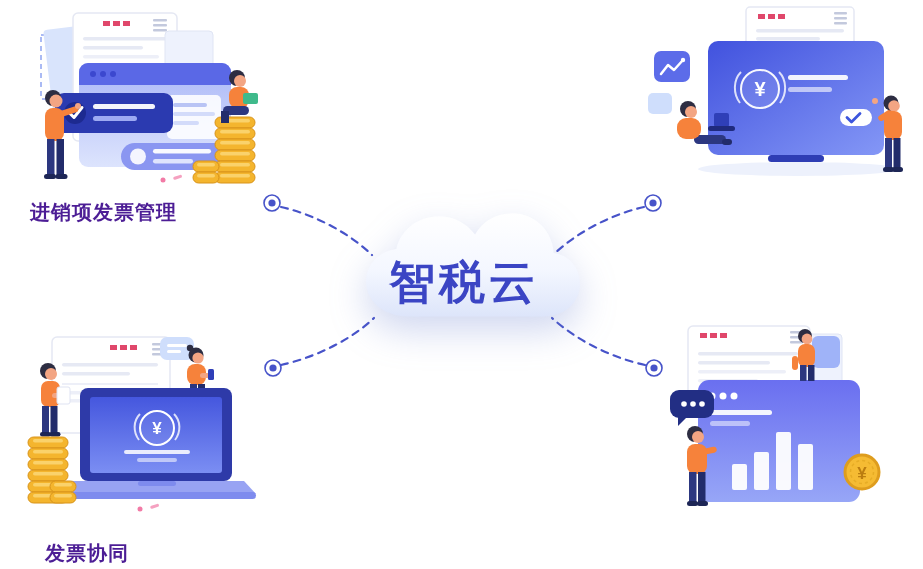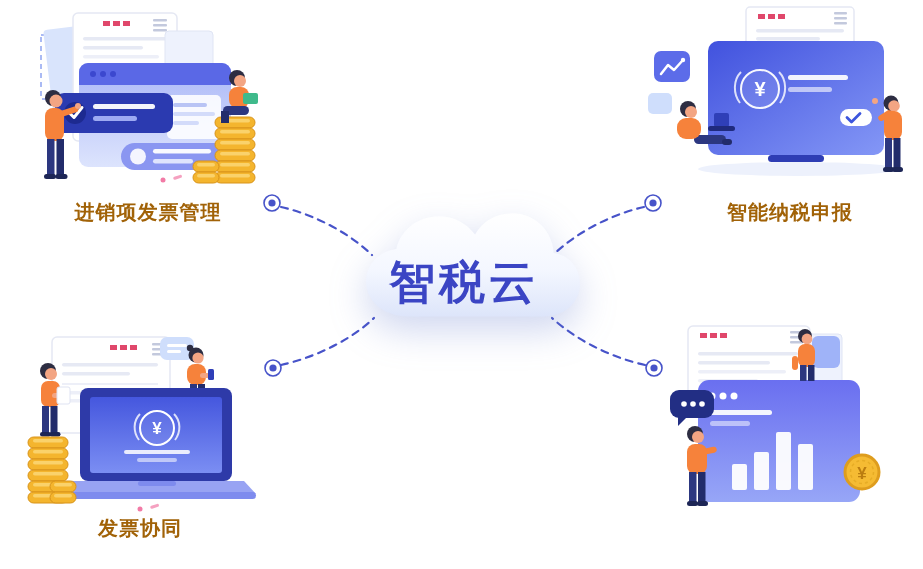--- a/index.html
+++ b/index.html
@@ -6,24 +6,24 @@
   html,body { background:#ffffff; }
   body { font-family:"Liberation Sans","DejaVu Sans",sans-serif; }
   .canvas { position:relative; width:923px; height:569px; background:#ffffff; overflow:hidden; margin:0 auto; }
   .connectors { position:absolute; left:0; top:0; width:923px; height:569px; }
   .quad { position:absolute; }
   .quad svg { width:100%; height:100%; display:block; }
   .quad-tl { left:15px;  top:5px;   width:250px; height:185px; }
   .quad-tr { left:648px; top:3px;   width:260px; height:180px; }
   .quad-bl { left:20px;  top:333px; width:240px; height:185px; }
   .quad-br { left:666px; top:320px; width:230px; height:190px; }
-  .feature-label { position:absolute; text-align:center; font-weight:bold; font-size:20px; color:#a16207; letter-spacing:1px; }
+  .feature-label { position:absolute; text-align:left; font-weight:bold; font-size:20px; color:#4c1d95; letter-spacing:1px; }
   .label-tl { left:30px;  top:199px; width:236px; }
   .label-tr { left:687px; top:199px; width:206px; }
-  .label-bl { left:45px;  top:515px; width:190px; }
+  .label-bl { left:45px;  top:540px; width:190px; }
   .label-br { left:690px; top:521px; width:190px; }
   .cloud-wrap { position:absolute; left:356px; top:206px; width:232px; height:138px; }
   .cloud-svg { position:absolute; left:0; top:0; width:100%; height:100%; filter:drop-shadow(0 14px 18px rgba(99,122,205,.30)); }
   .cloud-title { position:absolute; left:0; right:16px; top:46px; text-align:center; font-size:46px; font-weight:bold; color:#3b45c4; letter-spacing:4px; }
 </style>
 </head>
 <body>
 
 <div class="canvas">
 
@@ -220,21 +220,20 @@
         <circle cx="243" cy="100" r="7.5" fill="#2d2d42"></circle>
         <circle cx="246" cy="103" r="5.8" fill="#f3a583"></circle>
         <rect x="236" y="108" width="18" height="29" rx="8" fill="#f6823b"></rect>
         <rect x="237" y="135" width="7" height="31" fill="#2c3780"></rect>
         <rect x="245.5" y="135" width="7" height="31" fill="#222c6b"></rect>
         <rect x="235" y="164" width="11" height="5" rx="2.5" fill="#1d2656"></rect>
         <rect x="244" y="164" width="11" height="5" rx="2.5" fill="#1d2656"></rect>
       </g>
     </svg>
   </figure>
-  <div class="feature-label label-tr">智能纳税申报</div>
 
   <figure class="quad quad-bl">
     <svg viewBox="0 0 240 185">
       <defs>
         <linearGradient id="g-blscr" x1="0" y1="0" x2="0" y2="1">
           <stop offset="0" stop-color="#4557de"></stop>
             <stop offset="1" stop-color="#7b8ef3"></stop>
         </linearGradient>
         <g id="c-bl40">
             <rect width="40" height="11" rx="5.5" fill="#f4b52e" stroke="#d8931a"></rect>

